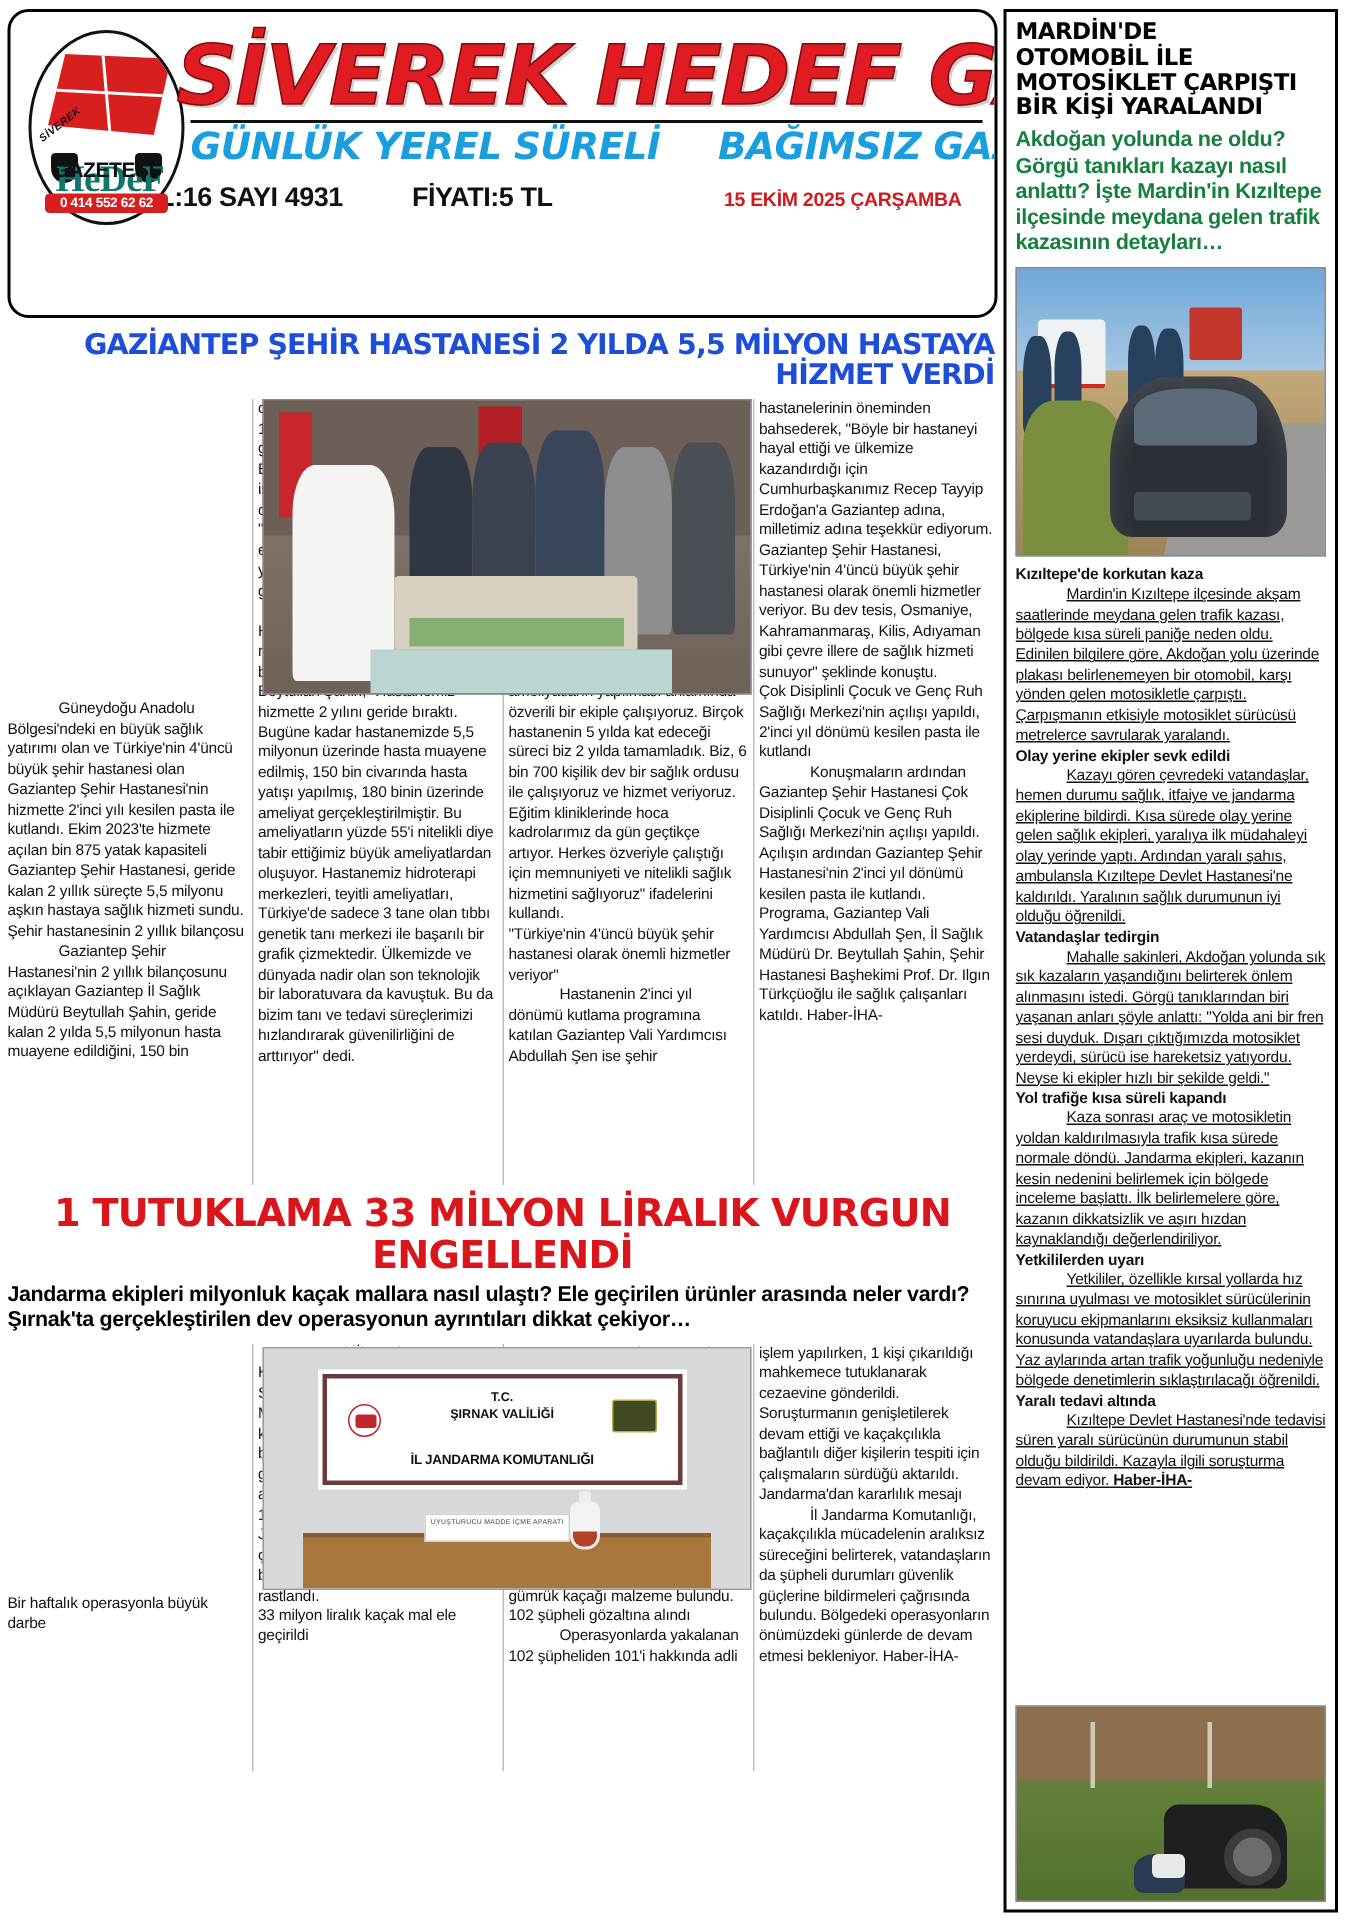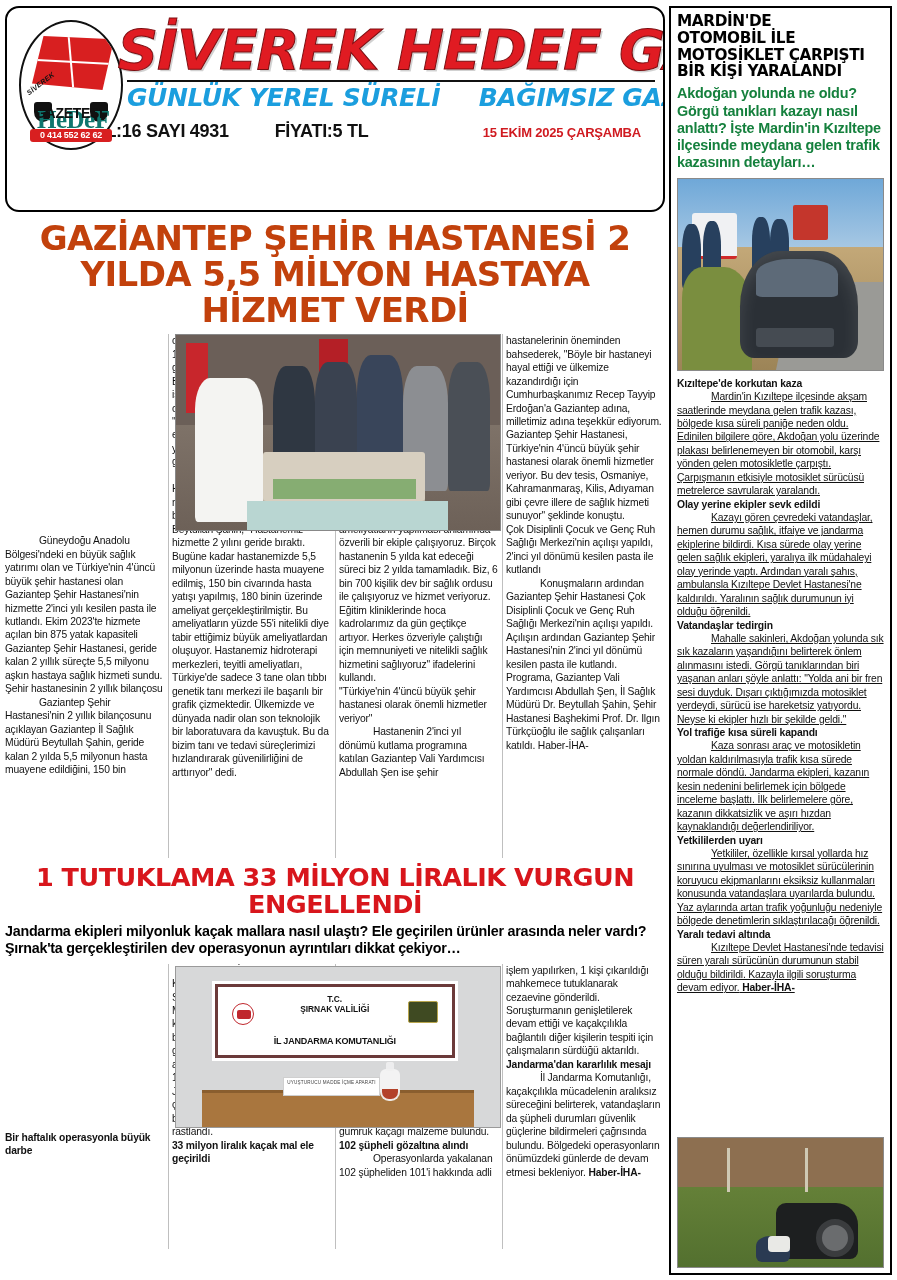--- a/index.html
+++ b/index.html
@@ -142,27 +142,27 @@
     margin-top: 8px;
     padding: 0 14px 0 74px;
     font-weight: bold;
   }
   .meta-yil { font-size: 18px; color:#111; letter-spacing:-0.3px; }
   .meta-fiyat { font-size: 18px; color:#111; margin-left: 46px; letter-spacing:-0.3px;}
   .meta-date { font-size: 13px; color: #d01a20; margin-left: auto; letter-spacing:-0.2px; }
 
   
   .hl-1 {
-    text-align: center;
+    text-align: right;
     font-family: "DejaVu Sans", sans-serif;
     font-weight: bold;
-    font-size: 34px;
+    font-size: 19px;
     line-height: 1.06;
     letter-spacing: -0.6px;
-    color: #c2410c;
+    color: #1d4ed8;
     margin-top: 8px;
     padding: 0 2px;
   }
   .deck-1 {
     font-size: 14.6px;
     font-weight: bold;
     line-height: 1.22;
     color: #000;
     margin-top: 5px;
     letter-spacing: -0.25px;
@@ -231,21 +231,21 @@
     column-count: 4;
     column-gap: 8px;
     column-rule: 1px solid #bfbfbf;
     font-size: 10.3px;
     line-height: 1.31;
     height: 285px;
     color: #111;
     letter-spacing: -0.15px;
   }
   .art2 p { margin: 0; }
-  .art2 .sub { font-weight: bold; }
+  .art2 .sub { font-weight: normal; }
   .art2 .ind { text-indent: 34px; }
   .photo-jandarma {
     position: absolute;
     left: 170px; top: 2px;
     width: 326px; height: 162px;
     border: 1px solid #9a9a9a;
     z-index: 5;
     background: #d9dadb;
     overflow: hidden;
   }

